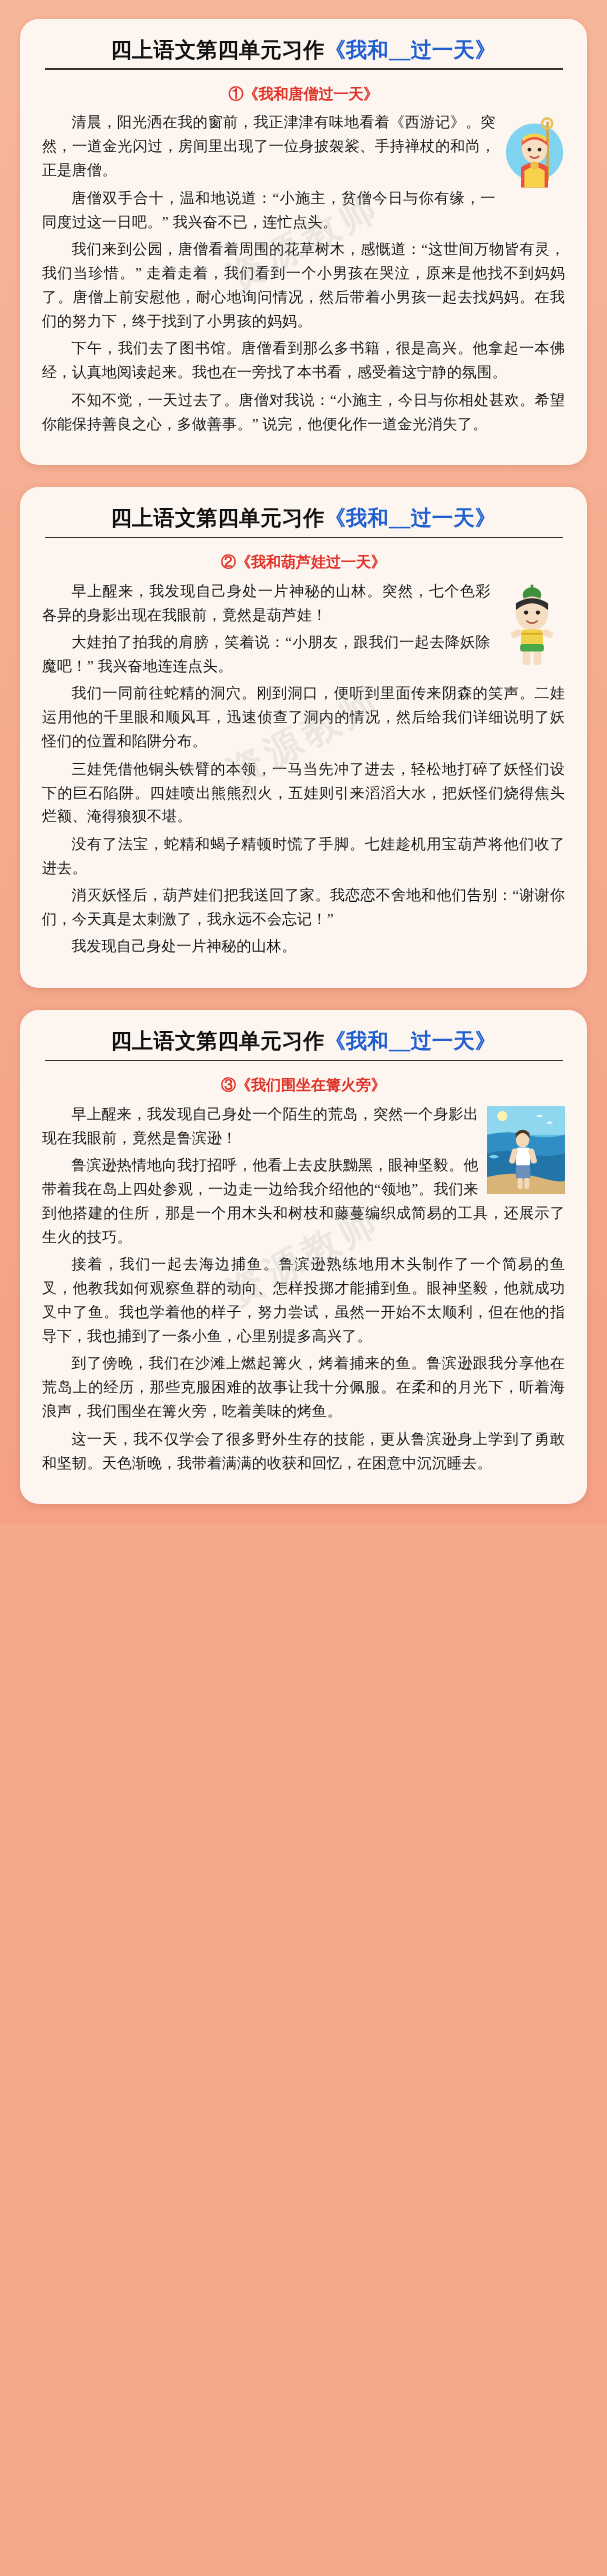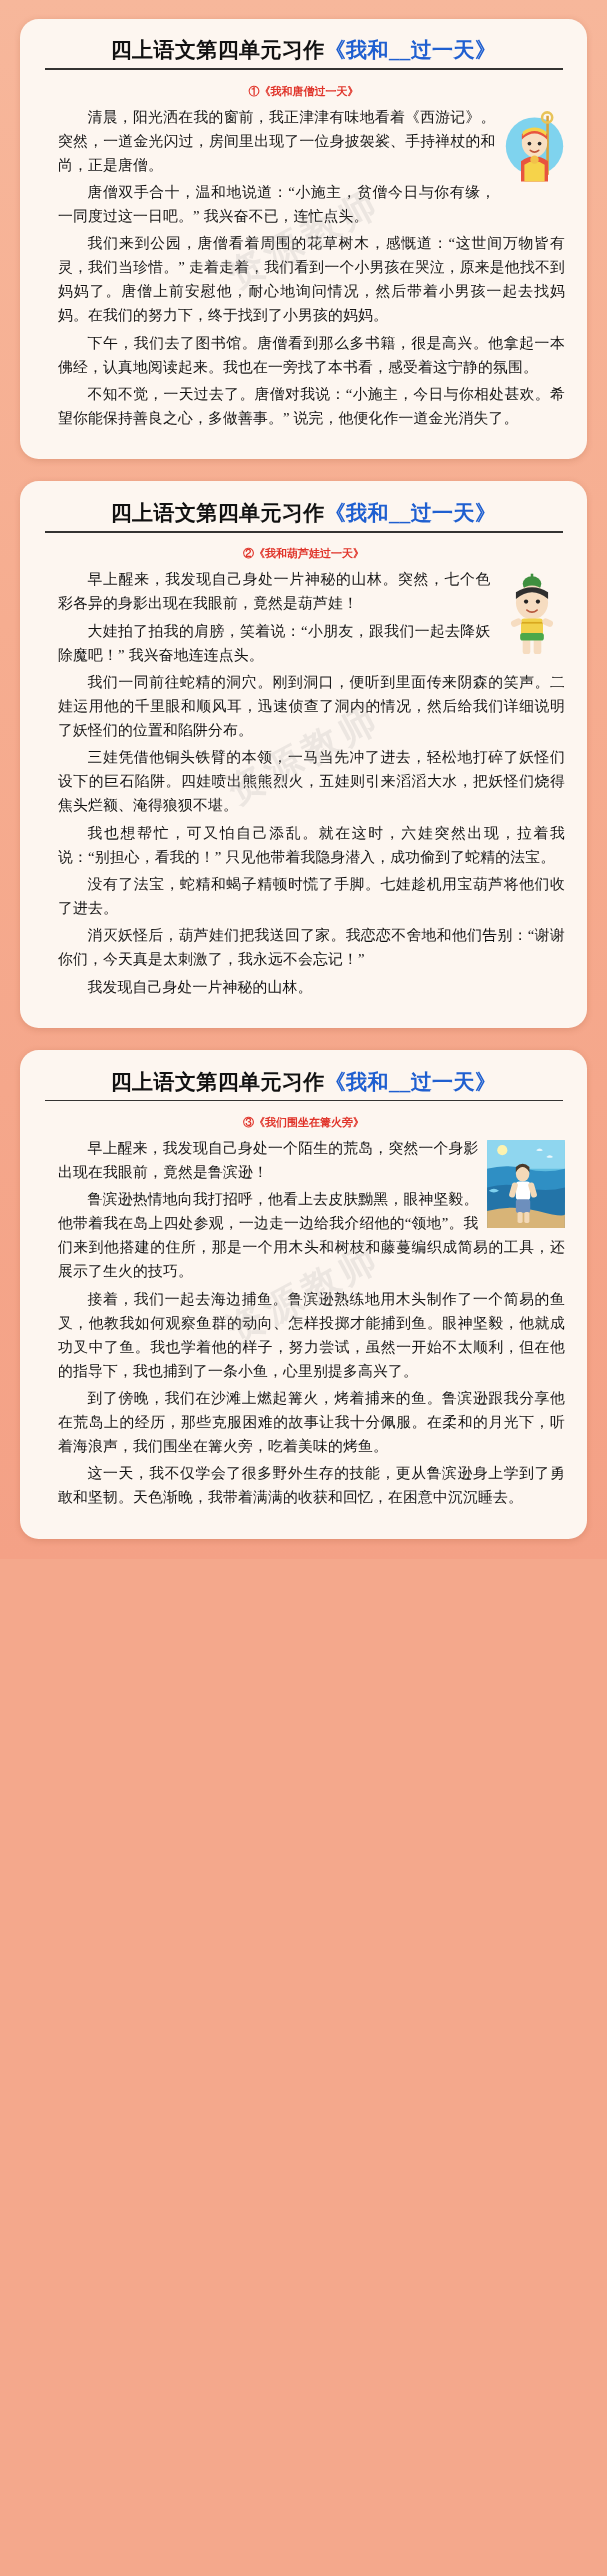--- a/index.html
+++ b/index.html
@@ -47,31 +47,30 @@
     width: 518px;
     height: 1.7px;
     background: #111;
     margin: 5px auto 0 auto;
     opacity: 0.85;
   }
   .sub-title {
     text-align: center;
     color: #e0342a;
     font-weight: bold;
-    font-size: 11px;
+    font-size: 15px;
     margin: 13.5px 0 6.7px 0;
     line-height: 1.4;
   }
   .body-text {
     font-size: 14.8px;
     line-height: 1.62;
     color: #141414;
     text-align: justify;
     letter-spacing: 0.2px;
-    margin-left: 16px;
   }
   .body-text p {
     margin: 0 0 3.4px 0;
     text-indent: 2em;
   }
 
   
   .illus {
     float: right;
     margin: 3.4px 0 3.4px 8.4px;
@@ -173,21 +172,20 @@
         <rect x="41" y="77" width="9" height="20" rx="3" fill="#f6dcc0"></rect>
         <rect x="25" y="72" width="28" height="9" rx="3" fill="#4aa84a"></rect>
       </svg>
     </div>
 
     <div class="body-text">
       <p>早上醒来，我发现自己身处一片神秘的山林。突然，七个色彩各异的身影出现在我眼前，竟然是葫芦娃！</p>
       <p>大娃拍了拍我的肩膀，笑着说：“小朋友，跟我们一起去降妖除魔吧！” 我兴奋地连连点头。</p>
       <p>我们一同前往蛇精的洞穴。刚到洞口，便听到里面传来阴森的笑声。二娃运用他的千里眼和顺风耳，迅速侦查了洞内的情况，然后给我们详细说明了妖怪们的位置和陷阱分布。</p>
       <p>三娃凭借他铜头铁臂的本领，一马当先冲了进去，轻松地打碎了妖怪们设下的巨石陷阱。四娃喷出熊熊烈火，五娃则引来滔滔大水，把妖怪们烧得焦头烂额、淹得狼狈不堪。</p>
-      <p>我也想帮忙，可又怕自己添乱。就在这时，六娃突然出现，拉着我说：“别担心，看我的！” 只见他带着我隐身潜入，成功偷到了蛇精的法宝。</p>
       <p>没有了法宝，蛇精和蝎子精顿时慌了手脚。七娃趁机用宝葫芦将他们收了进去。</p>
       <p>消灭妖怪后，葫芦娃们把我送回了家。我恋恋不舍地和他们告别：“谢谢你们，今天真是太刺激了，我永远不会忘记！”</p>
       <p>我发现自己身处一片神秘的山林。</p>
     </div>
   </div>
 
   <div class="card clearfix">
     <div class="watermark">
       <span>资源教师</span>
     </div>

